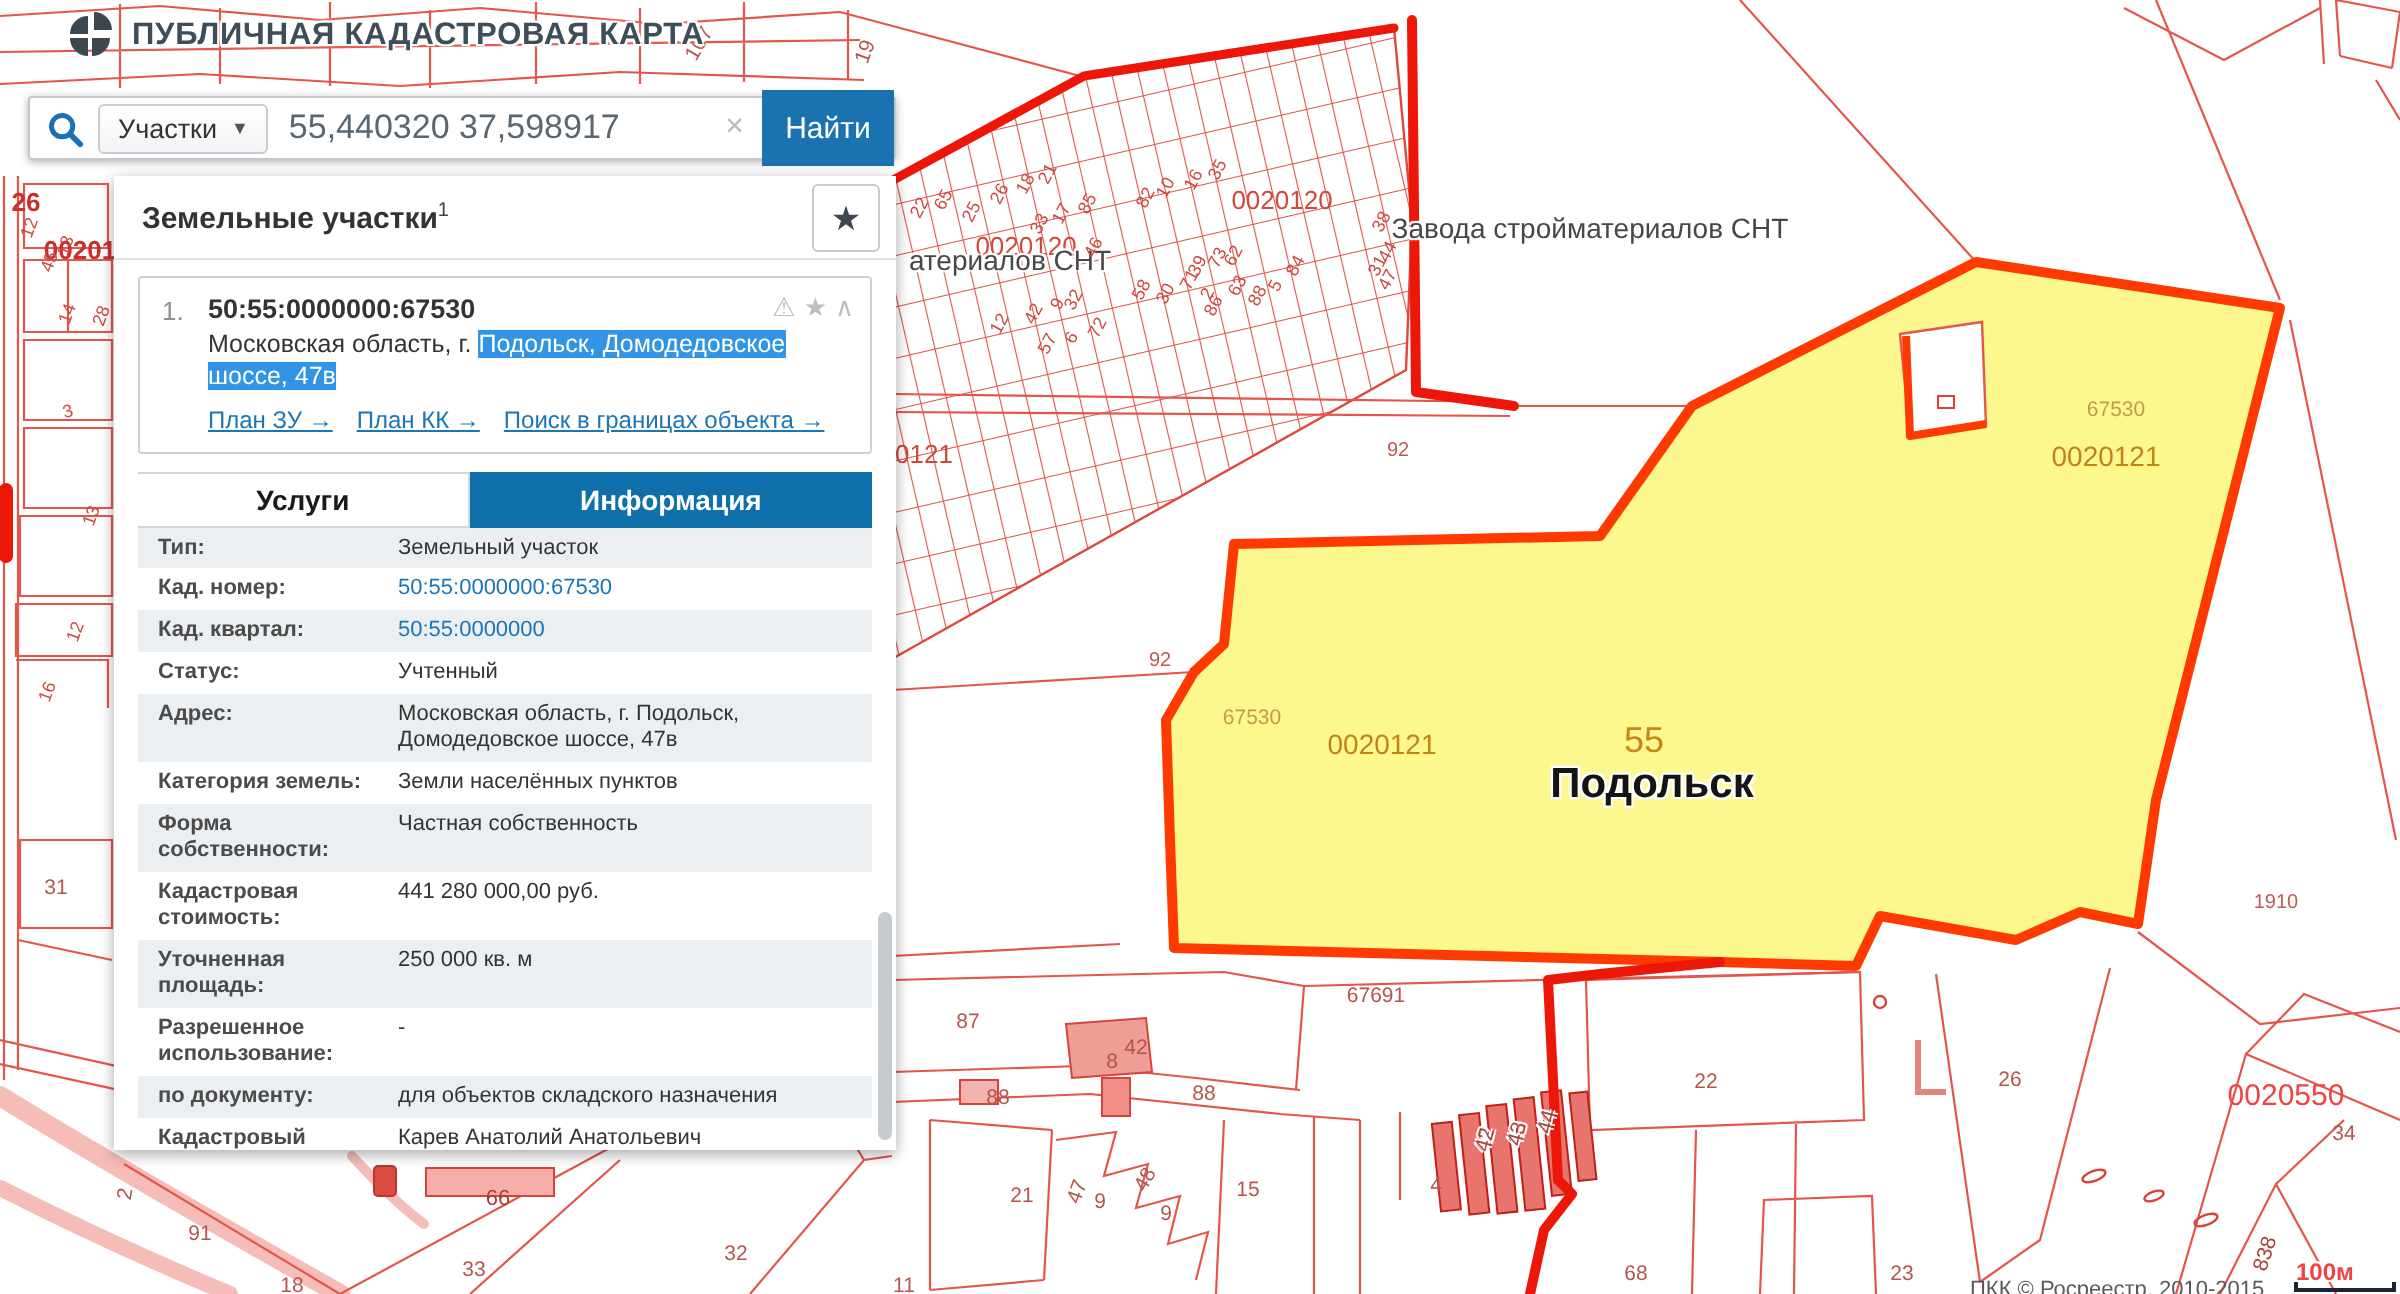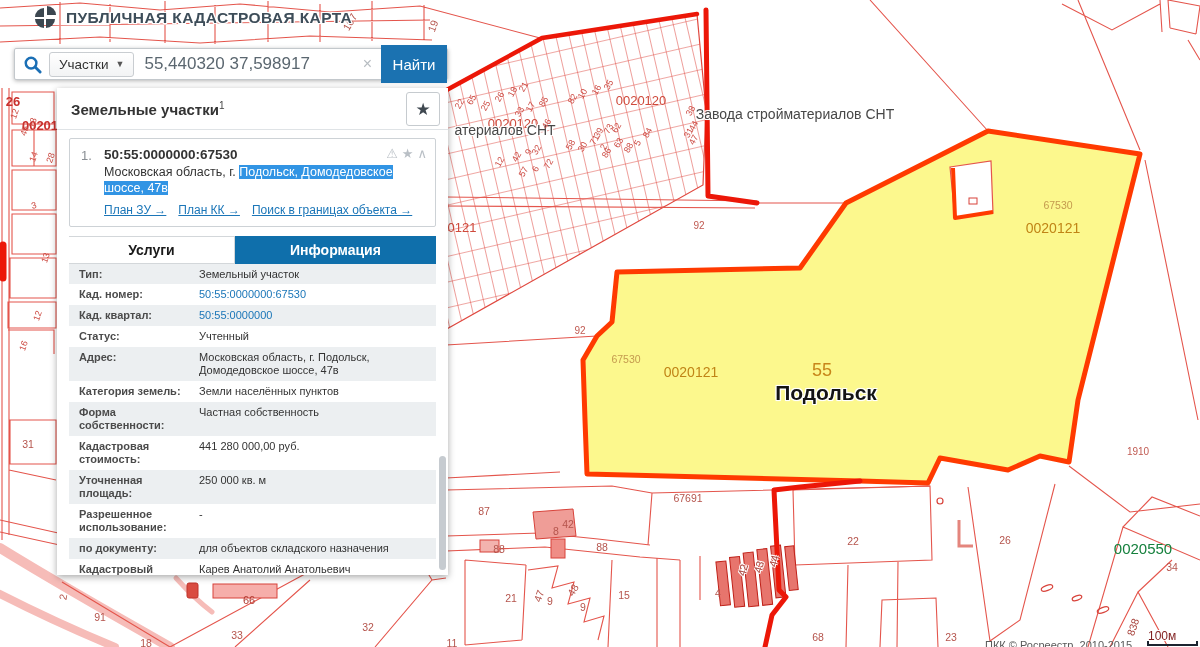--- a/index.html
+++ b/index.html
@@ -5,31 +5,31 @@
   html,body{margin:0;padding:0;}
   body{width:1200px;height:647px;position:relative;overflow:hidden;background:#fff;
        font-family:"Liberation Sans", sans-serif;}
   
   #map{position:absolute;left:0;top:0;width:1200px;height:647px;z-index:0;}
   #map-labels{position:absolute;left:0;top:0;width:1200px;height:647px;z-index:1;pointer-events:none;}
   .ml{position:absolute;white-space:nowrap;line-height:1;}
   .q{color:#cf4a3c;font-size:13px;}
   .q2{color:#c9302c;font-size:13px;font-weight:bold;}
   .qo{color:#c08416;font-size:14px;}
-  .qd{color:#15803d;font-size:15px;}
+  .qd{color:#ef4444;font-size:15px;}
   .qd2{color:#b03a30;font-size:11px;}
   .parcel{color:#c49a4e;font-size:10.5px;}
   .small{color:#c05a52;font-size:10px;}
   .small2{color:#b5544c;font-size:10.5px;}
   .small2h{color:#a8433c;font-size:10.5px;text-shadow:-1px -1px 0 #fff,1px -1px 0 #fff,-1px 1px 0 #fff,1px 1px 0 #fff;}
   .snt{color:#cc4a42;font-size:9px;}
   .name{color:#474747;font-size:14px;text-shadow:-1px -1px 0 #fff,1px -1px 0 #fff,-1px 1px 0 #fff,1px 1px 0 #fff,0 0 2px #fff;}
   .city{color:#141414;font-size:21px;font-weight:bold;text-shadow:-1px -1px 0 #fff,1px -1px 0 #fff,-1px 1px 0 #fff,1px 1px 0 #fff,0 0 3px #fff;}
   .cityno{color:#c8861a;font-size:18px;}
-  .scaletxt{color:#7f1d1d;font-size:12px;font-weight:normal;text-shadow:-1px -1px 0 #fff,1px -1px 0 #fff,-1px 1px 0 #fff,1px 1px 0 #fff;}
+  .scaletxt{color:#ef4444;font-size:12px;font-weight:bold;text-shadow:-1px -1px 0 #fff,1px -1px 0 #fff,-1px 1px 0 #fff,1px 1px 0 #fff;}
   .attrtxt{color:#5a5a5a;font-size:11px;}
   
   #app-header{position:absolute;left:34px;top:7px;z-index:2;display:flex;align-items:center;gap:10px;}
   .logo{position:relative;width:22px;height:22px;}
   .logo i{position:absolute;width:9px;height:9px;background:#3c4750;}
   .logo .q1{left:1px;top:1px;border-top-left-radius:9px;}
   .logo .q2i{right:1px;top:0;border-top-right-radius:9px;transform:translate(1px,-1px);}
   .logo .q3{left:1px;bottom:1px;border-bottom-left-radius:9px;}
   .logo .q4{right:1px;bottom:1px;border-bottom-right-radius:9px;}
   #app-title{font-size:15.5px;font-weight:bold;color:#3d4d59;letter-spacing:.4px;

